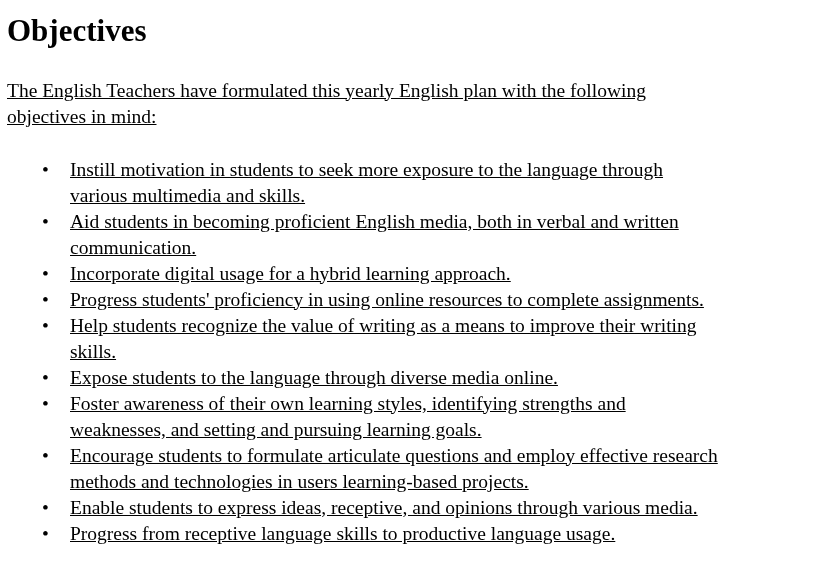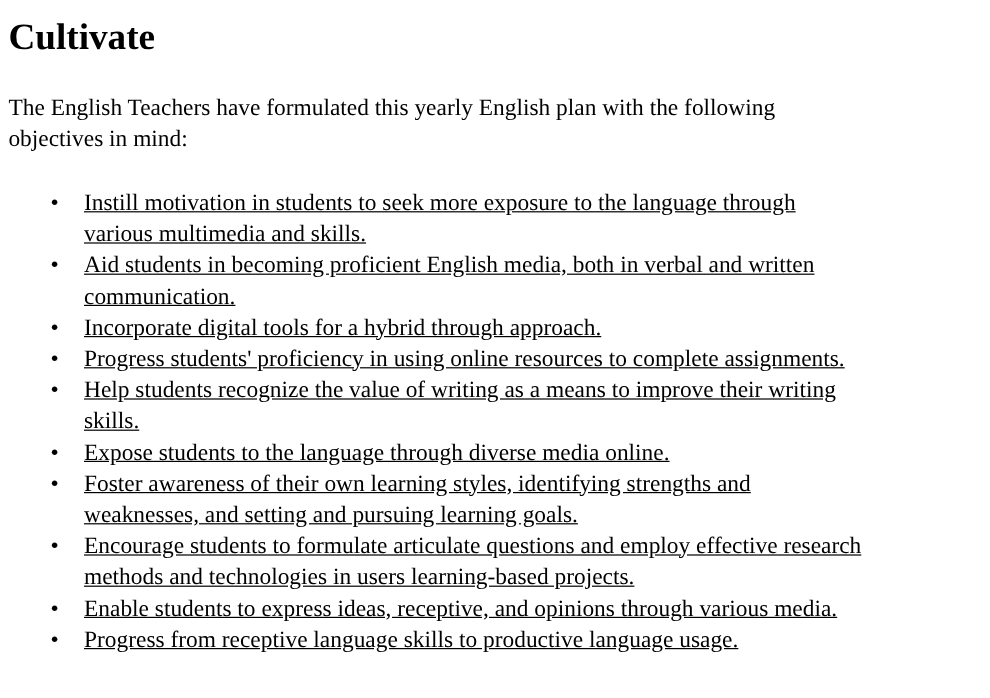--- a/index.html
+++ b/index.html
@@ -24,20 +24,21 @@
     line-height: 1.15;
     font-weight: bold;
     letter-spacing: 0px;
   }
   .doc-intro {
     margin: 0 0 27px 0;
     font-size: 19.5px;
     line-height: 26px;
     white-space: pre-line;
     max-width: 760px;
+    text-decoration: underline;
   }
   ul.objective-list {
     margin: 0;
     padding: 0;
     list-style: none;
   }
   ul.objective-list li {
     display: flex;
     align-items: flex-start;
     font-size: 19.5px;
@@ -54,39 +55,39 @@
     white-space: pre-line;
     max-width: 755px;
     text-decoration: underline;
   }
 </style>
 </head>
 <body>
 
 <div class="page">
 
-  <h1 class="doc-title">Cultivate</h1>
+  <h1 class="doc-title">Objectives</h1>
 
   <p class="doc-intro">The English Teachers have formulated this yearly English plan with the following
 objectives in mind:</p>
 
   <ul class="objective-list">
     <li>
       <span class="bullet">•</span>
       <span class="item-text">Instill motivation in students to seek more exposure to the language through
 various multimedia and skills.</span>
     </li>
     <li>
       <span class="bullet">•</span>
       <span class="item-text">Aid students in becoming proficient English media, both in verbal and written
 communication.</span>
     </li>
     <li>
       <span class="bullet">•</span>
-      <span class="item-text">Incorporate digital tools for a hybrid through approach.</span>
+      <span class="item-text">Incorporate digital usage for a hybrid learning approach.</span>
     </li>
     <li>
       <span class="bullet">•</span>
       <span class="item-text">Progress students' proficiency in using online resources to complete assignments.</span>
     </li>
     <li>
       <span class="bullet">•</span>
       <span class="item-text">Help students recognize the value of writing as a means to improve their writing
 skills.</span>
     </li>

